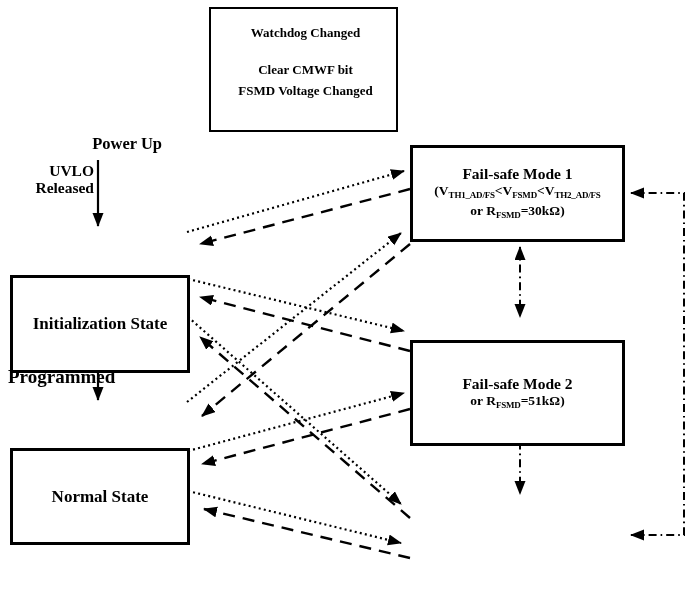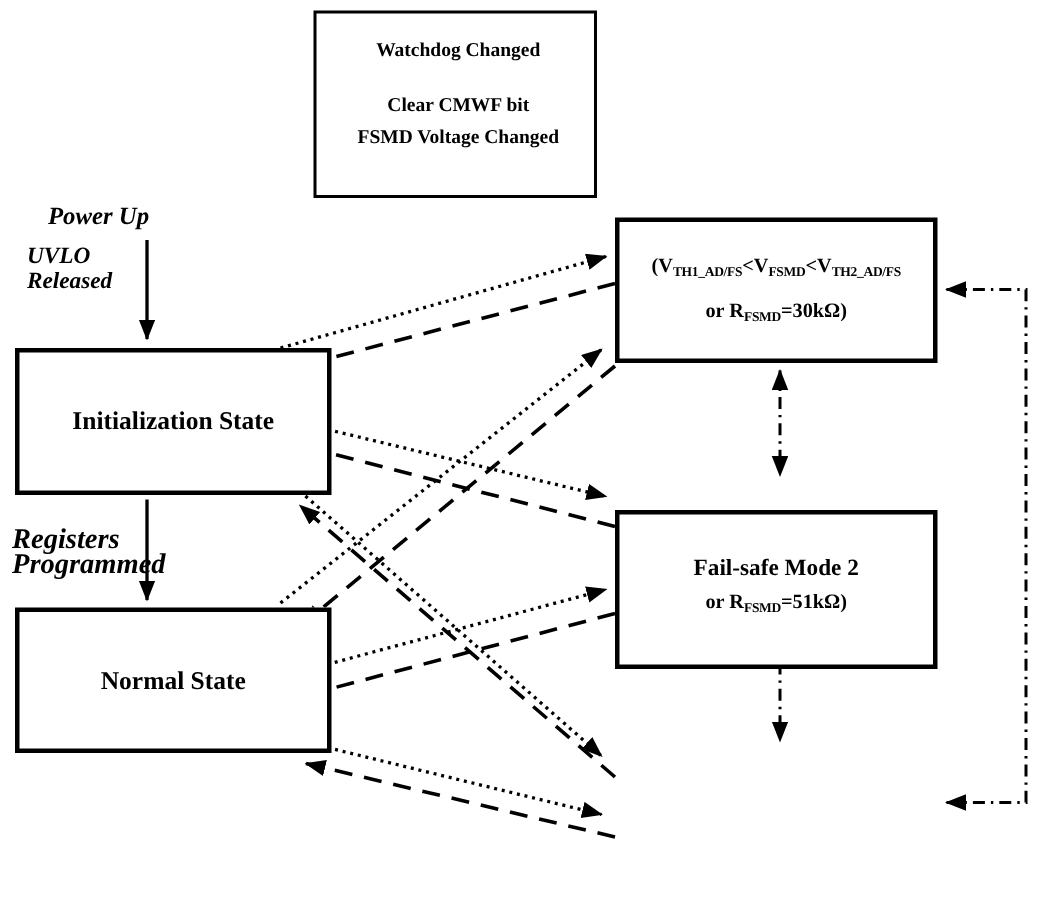--- a/index.html
+++ b/index.html
@@ -7,26 +7,26 @@
     position:relative;width:700px;height:598px;background:#ffffff;
     font-family:"Liberation Serif","DejaVu Serif",serif;
     font-weight:bold;color:#000;overflow:hidden;
   }
   .stage svg{position:absolute;left:0;top:0;}
   .box{
     position:absolute;border:3px solid #000;background:#fff;
     display:flex;flex-direction:column;align-items:center;justify-content:center;
     text-align:center;box-sizing:border-box;
   }
-  .state-box{left:10px;width:211px;font-size:17px;}
+  .state-box{left:10px;width:180px;font-size:17px;margin-top:43px;}
   .mode{left:410px;width:215px;}
   .mode-title{font-size:15.5px;line-height:19px;}
-  .cond{font-size:13.5px;line-height:26px;white-space:nowrap;}
+  .cond{font-size:13.5px;line-height:16px;white-space:nowrap;}
   .cond sub{font-size:9px;font-weight:bold;vertical-align:-3px;letter-spacing:-0.2px;}
-  .flabel{position:absolute;text-align:left;font-style:italic;}
+  .flabel{position:absolute;text-align:right;}
   .legend-box{
     position:absolute;left:209px;top:7px;width:189px;height:125px;
     border:2px solid #000;box-sizing:border-box;background:#fff;
   }
   .legend-label{position:absolute;width:189px;text-align:center;font-size:13px;}
 </style>
 </head>
 <body>
 
 <div class="stage">
@@ -89,20 +89,21 @@
 Programmed</div>
 
   <div class="box state-box" style="top:232px;height:98px">
     <div>Initialization State</div>
   </div>
   <div class="box state-box" style="top:405px;height:97px">
     <div>Normal State</div>
   </div>
 
   <div class="box mode" style="top:145px;height:97px">
+    <div class="mode-title">Fail-safe Mode 1</div>
     <div class="cond"><span>(V</span><sub>TH1_AD/FS</sub><span>&lt;V</span><sub>FSMD</sub><span>&lt;V</span><sub>TH2_AD/FS</sub></div>
     <div class="cond"><span>or R</span><sub>FSMD</sub><span>=30kΩ)</span></div>
   </div>
 
   <div class="box mode" style="top:340px;height:106px">
     <div class="mode-title">Fail-safe Mode 2</div>
     <div class="cond"><span>or R</span><sub>FSMD</sub><span>=51kΩ)</span></div>
   </div>
 
 

